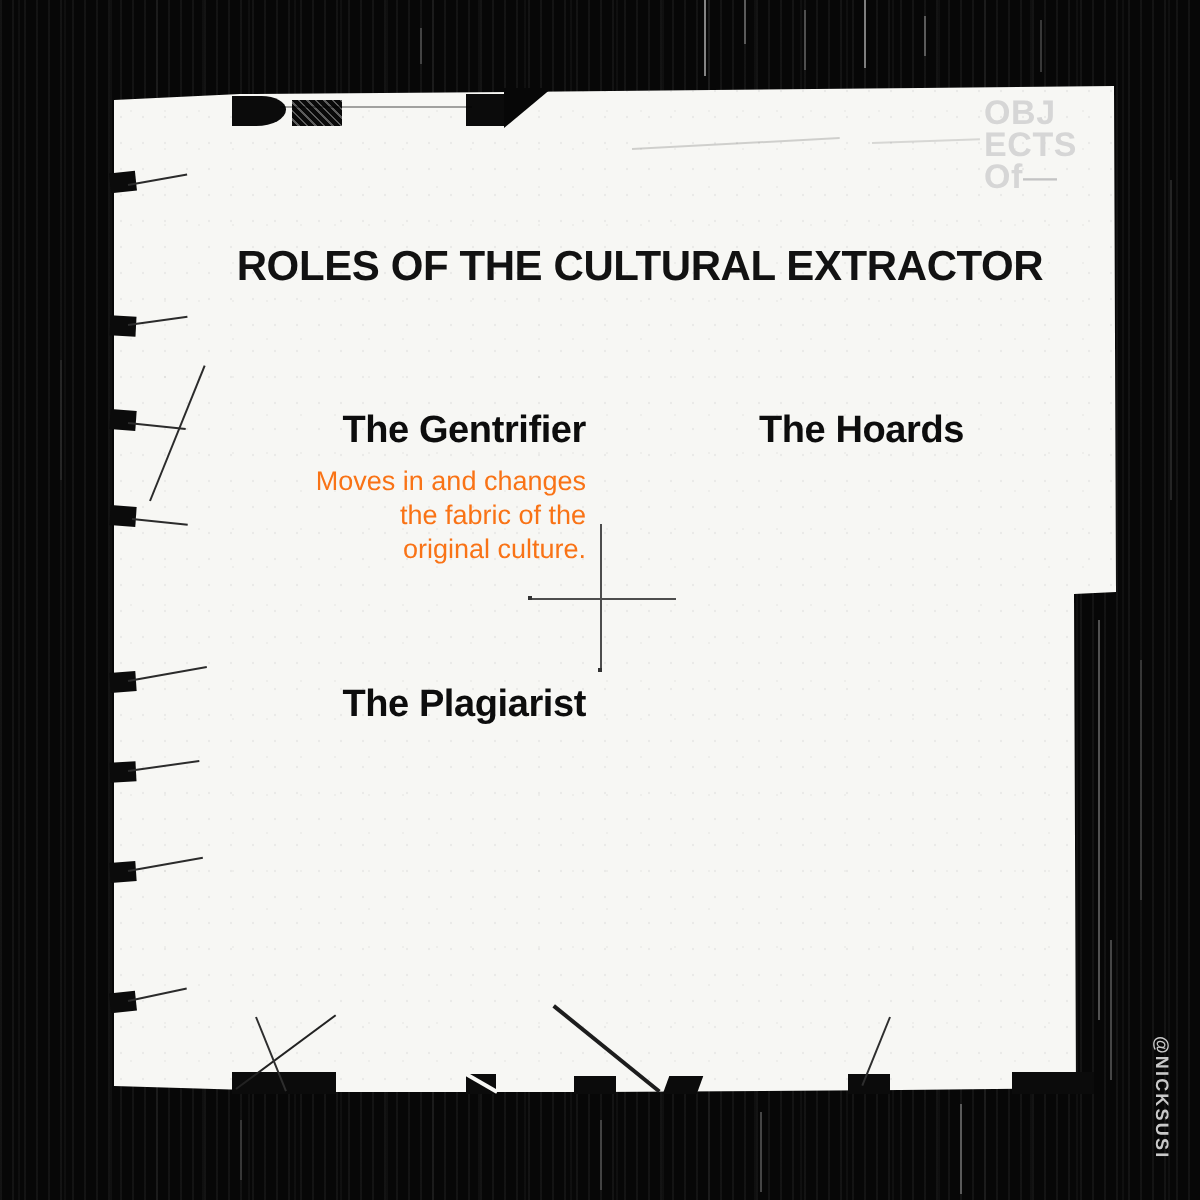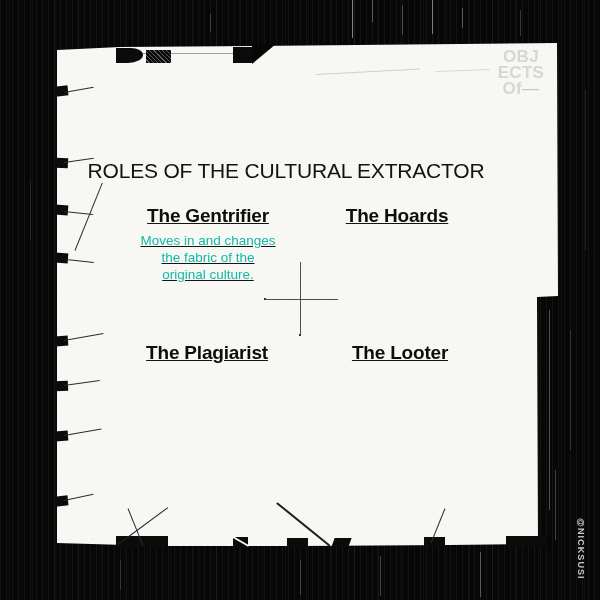--- a/index.html
+++ b/index.html
@@ -29,29 +29,29 @@
   }
   
   .mark{position:absolute;z-index:2;background:#0b0b0b;}
   .hline{position:absolute;z-index:2;height:1px;background:#2b2b2b;transform-origin:left center;}
   .tick{width:13px;height:10px;left:55px;}
   .notch{position:absolute;z-index:2;width:0;height:0;border-top:20px solid #070707;border-right:24px solid transparent;}
   .dither{background:repeating-linear-gradient(45deg,#0a0a0a 0 2px,#5c5c5c 2px 3px);}
   .dot{position:absolute;z-index:2;width:2px;height:2px;background:#333;}
   
   .title{
-    position:absolute;z-index:3;left:84px;top:122px;width:404px;
-    text-align:center;font-size:21px;font-weight:400;letter-spacing:-.2px;color:#121212;margin-top:37px;
+    position:absolute;z-index:3;left:118px;top:122px;width:404px;
+    text-align:center;font-size:21px;font-weight:700;letter-spacing:-.2px;color:#121212;
   }
-  .quad{position:absolute;z-index:3;text-align:center;color:#141414;text-decoration:underline;}
+  .quad{position:absolute;z-index:3;text-align:right;color:#141414;}
   .quad h2{margin:0;font-size:19px;line-height:23px;font-weight:700;letter-spacing:-.2px;color:#0d0d0d;}
-  .quad p{margin:5px 0 0 0;font-size:13.5px;line-height:17px;font-weight:400;color:#14b8a6;white-space:pre-line;}
+  .quad p{margin:5px 0 0 0;font-size:13.5px;line-height:17px;font-weight:400;color:#f97316;white-space:pre-line;}
   .brand{
     position:absolute;z-index:3;left:492px;top:49px;width:58px;
-    text-align:center;font-size:17px;line-height:16px;font-weight:700;
+    text-align:left;font-size:17px;line-height:16px;font-weight:700;
     letter-spacing:.3px;color:#d6d6d6;
   }
   .brand .of{}
   .brand .dash{color:#c4c4c4;font-weight:400;}
   .credit{
     position:absolute;z-index:3;left:576px;top:518px;height:76px;
     writing-mode:vertical-rl;font-size:9px;font-weight:700;
     letter-spacing:1.1px;color:#c9c9c9;white-space:nowrap;
   }
 </style>
@@ -137,21 +137,20 @@
 
 <div class="quad" style="left:312px;top:204px;width:170px">
   <h2>The Hoards</h2>
 </div>
 
 <div class="quad" style="left:121px;top:341px;width:172px">
   <h2>The Plagiarist</h2>
 </div>
 
 <div class="quad" style="left:314px;top:341px;width:172px">
-  <h2>The Looter</h2>
 </div>
 
 <div class="brand">
   <div>OBJ</div>
   <div>ECTS</div>
   <div><span class="of">Of</span><span class="dash">—</span></div>
 </div>
 
 <div class="credit">@NICKSUSI</div>
 

